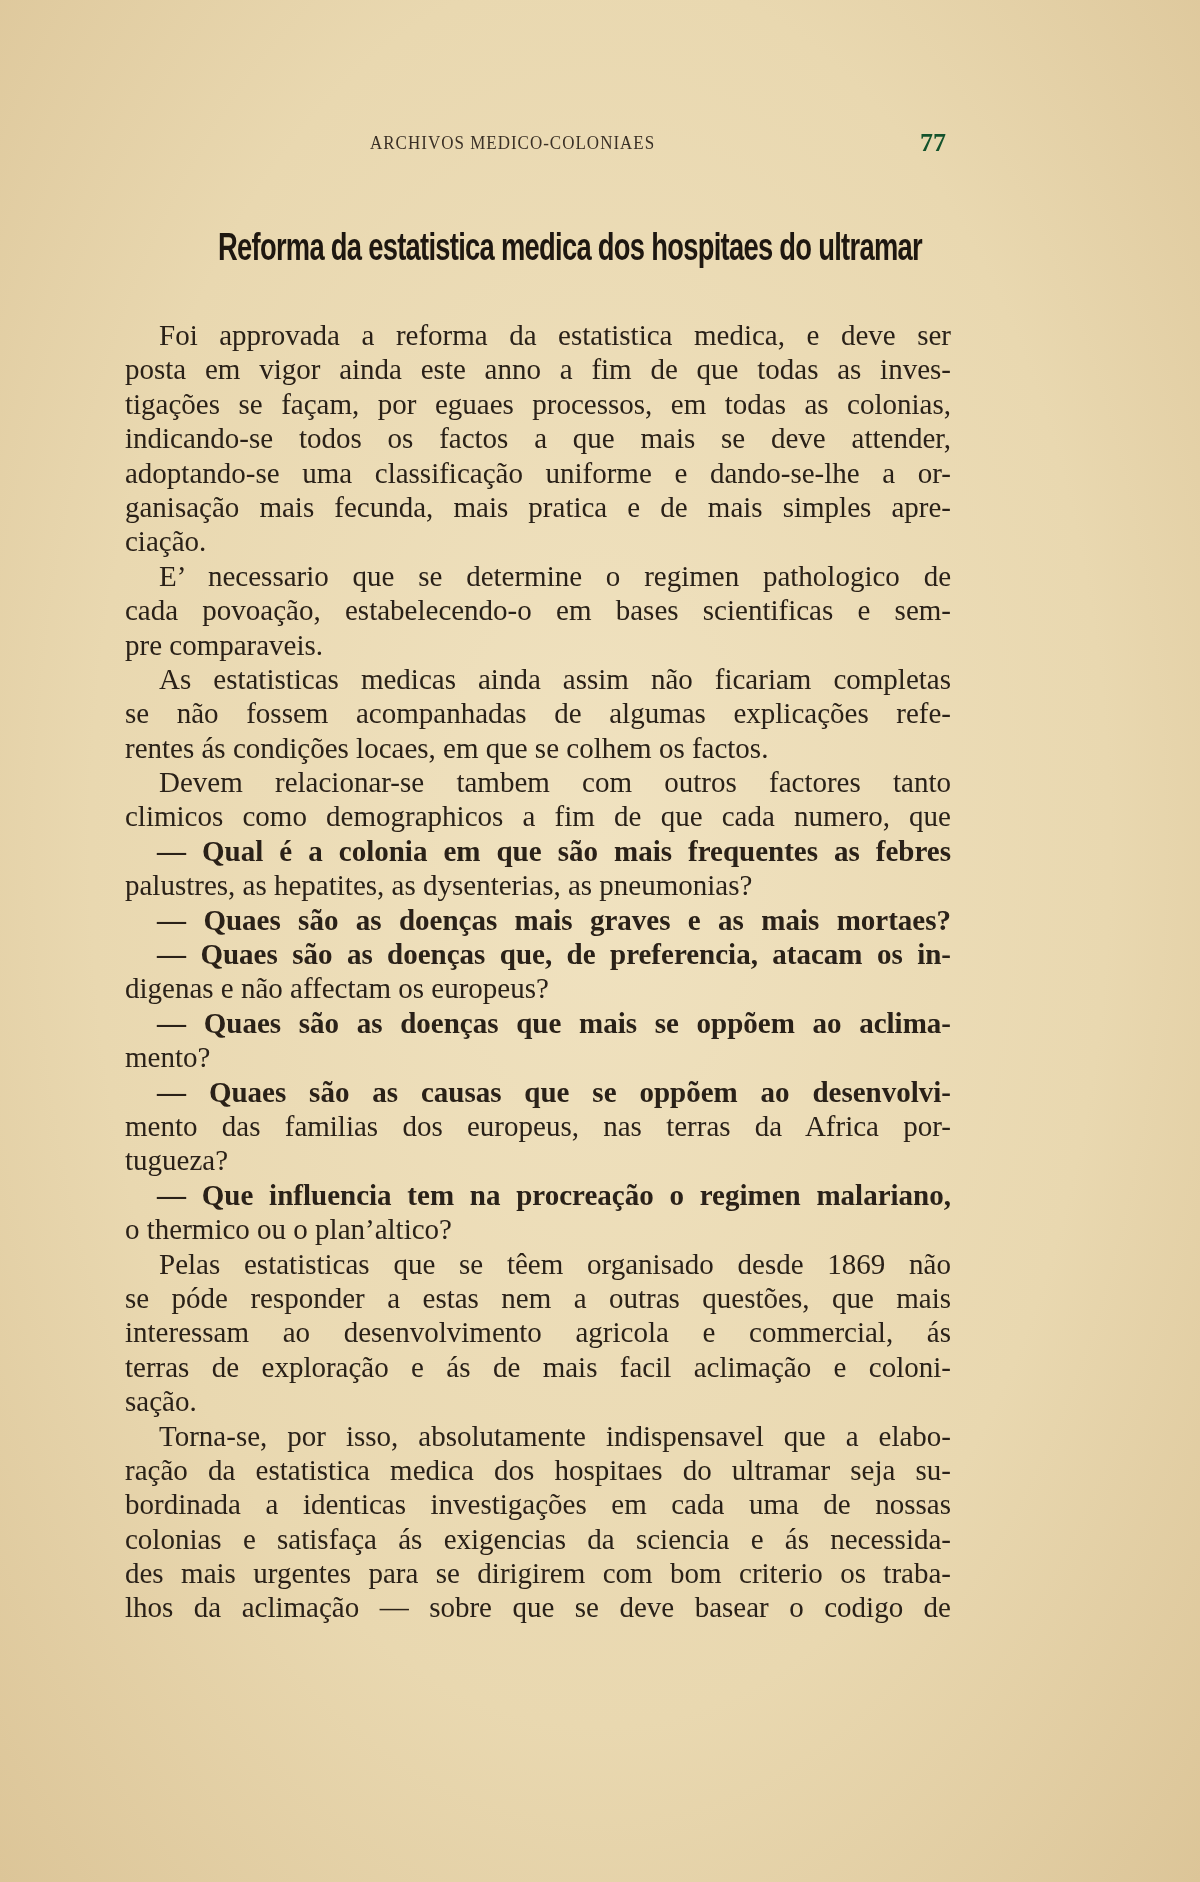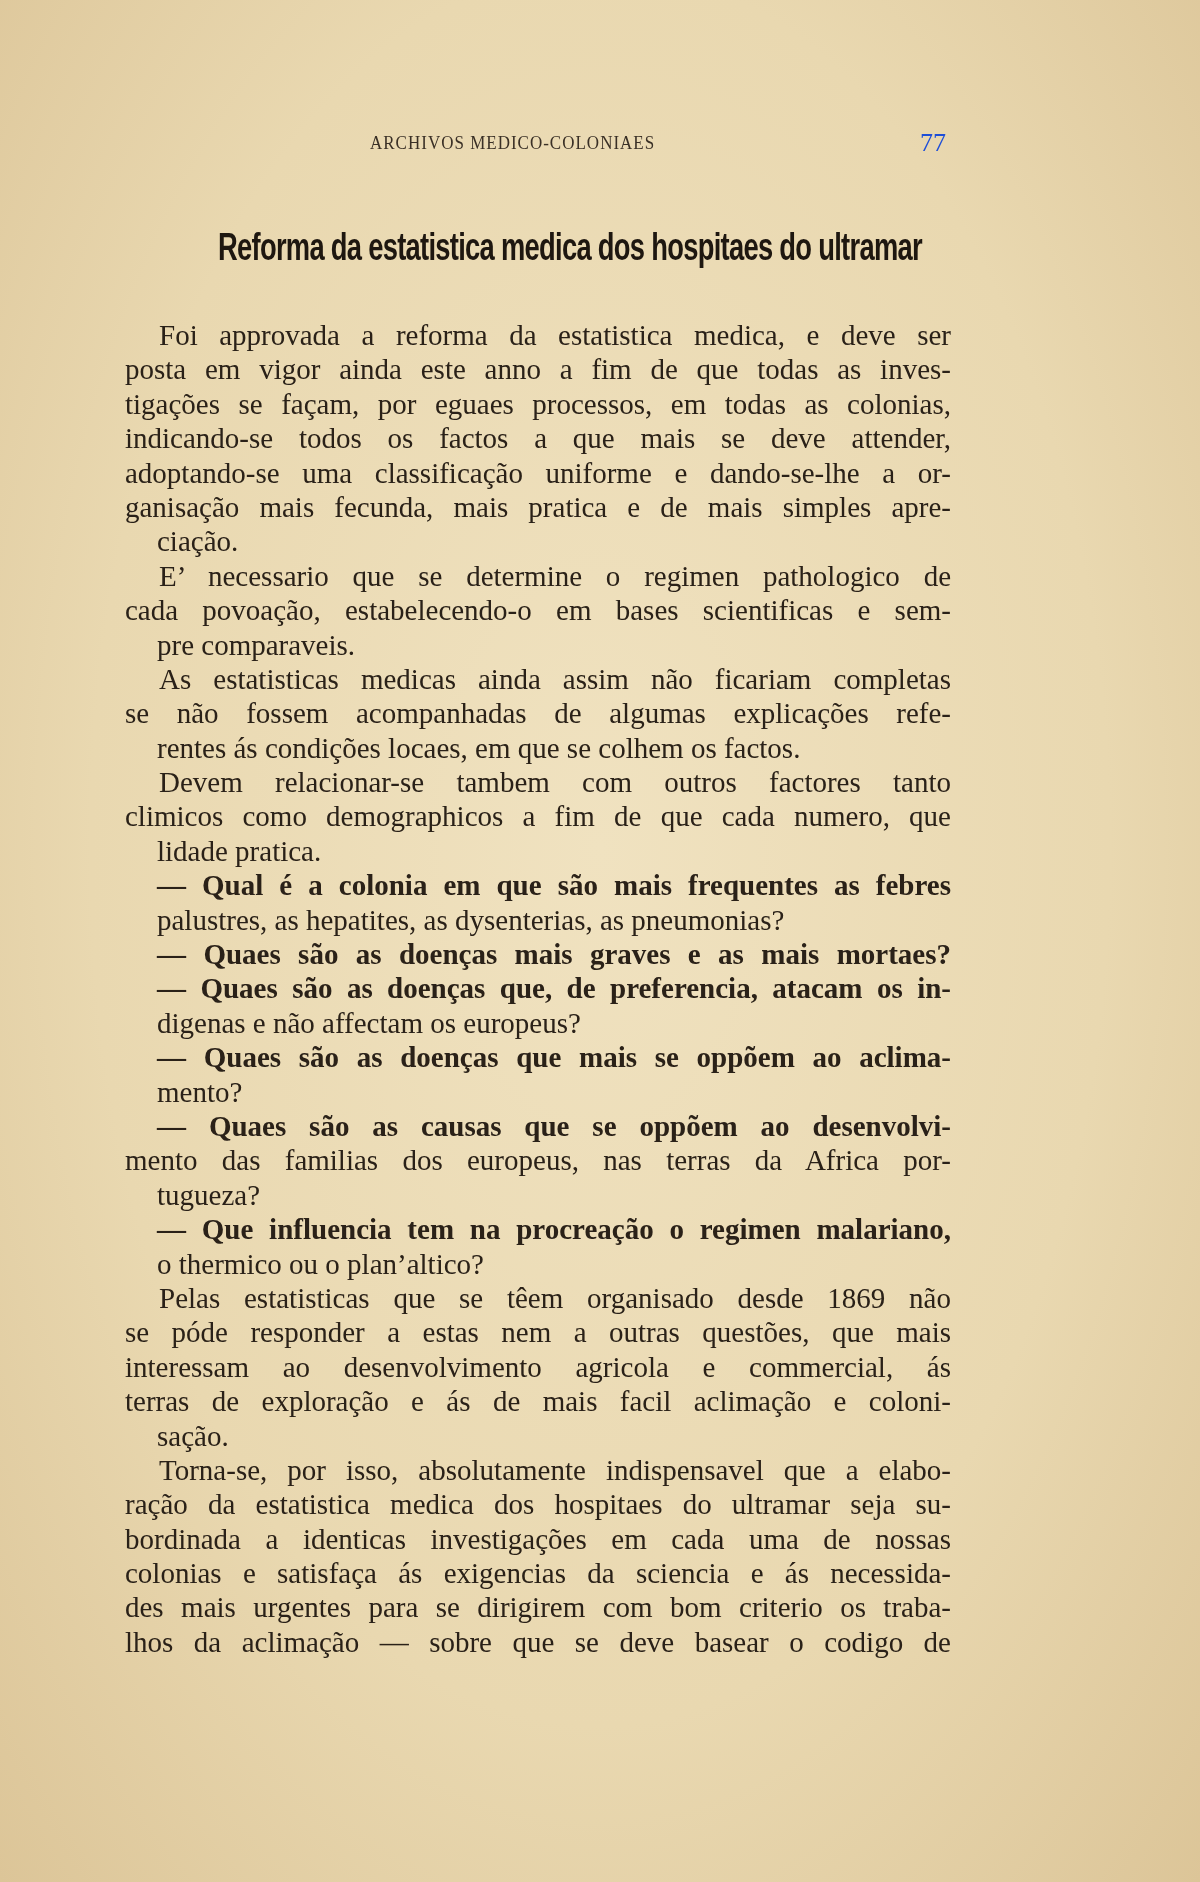--- a/index.html
+++ b/index.html
@@ -13,40 +13,40 @@
     color:#2a2118;
   }
   .running-head {
     position:absolute; left:370px; top:133px;
     font-size:17px; letter-spacing:1px;
     color:#3a3026;
     transform:scaleY(1.15);
   }
   .page-number {
     position:absolute; left:920px; top:128px;
-    font-size:26px; color:#1d4ed8;
+    font-size:26px; color:#14532d;font-weight:bold;
   }
   .title {
     position:absolute; left:218px; top:226px; width:640px;
     font-size:38px; font-weight:bold;
     font-family:"Liberation Sans Narrow","Liberation Sans", sans-serif;
     letter-spacing:-1px;
     transform:scaleX(0.72); transform-origin:left top;
     white-space:nowrap; color:#1e1710;
   }
   .body {
     position:absolute; left:125px; top:318px; width:826px;
   }
   .line {
     height:34.4px; line-height:34.4px;
     font-size:29px;
     white-space:nowrap;
     text-align:justify; text-align-last:justify;
   }
-  .line.last { text-align-last:left;margin-left:32px; }
+  .line.last { text-align-last:left; }
   .line.indent { padding-left:34px; }
   .line.dash { padding-left:32px;font-weight:bold; }
 </style>
 </head>
 <body>
 
 <div class="running-head">ARCHIVOS MEDICO-COLONIAES</div>
 <div class="page-number">77</div>
 <div class="title">Reforma da estatistica medica dos hospitaes do ultramar</div>
 
@@ -59,21 +59,20 @@
     <div class="line">ganisação mais fecunda, mais pratica e de mais simples apre-</div>
     <div class="line last">ciação.</div>
     <div class="line indent">E’ necessario que se determine o regimen pathologico de</div>
     <div class="line">cada povoação, estabelecendo-o em bases scientificas e sem-</div>
     <div class="line last">pre comparaveis.</div>
     <div class="line indent">As estatisticas medicas ainda assim não ficariam completas</div>
     <div class="line">se não fossem acompanhadas de algumas explicações refe-</div>
     <div class="line last">rentes ás condições locaes, em que se colhem os factos.</div>
     <div class="line indent">Devem relacionar-se tambem com outros factores tanto</div>
     <div class="line">climicos como demographicos a fim de que cada numero, que</div>
-    <div class="line last">lidade pratica.</div>
     <div class="line dash">— Qual é a colonia em que são mais frequentes as febres</div>
     <div class="line last">palustres, as hepatites, as dysenterias, as pneumonias?</div>
     <div class="line dash">— Quaes são as doenças mais graves e as mais mortaes?</div>
     <div class="line dash">— Quaes são as doenças que, de preferencia, atacam os in-</div>
     <div class="line last">digenas e não affectam os europeus?</div>
     <div class="line dash">— Quaes são as doenças que mais se oppõem ao aclima-</div>
     <div class="line last">mento?</div>
     <div class="line dash">— Quaes são as causas que se oppõem ao desenvolvi-</div>
     <div class="line">mento das familias dos europeus, nas terras da Africa por-</div>
     <div class="line last">tugueza?</div>

